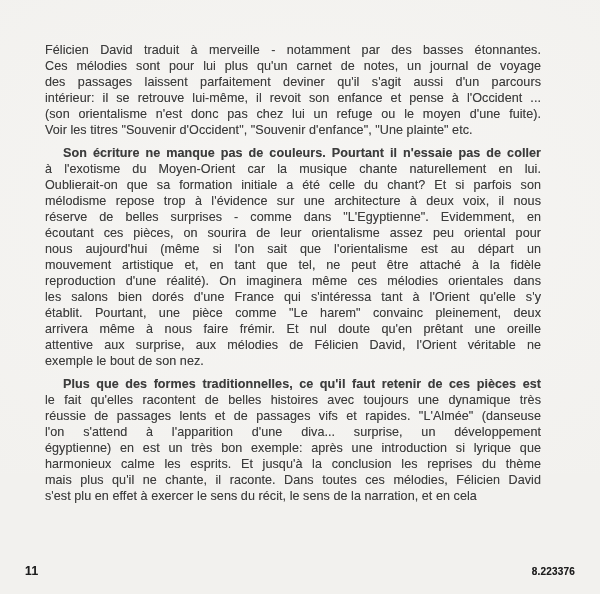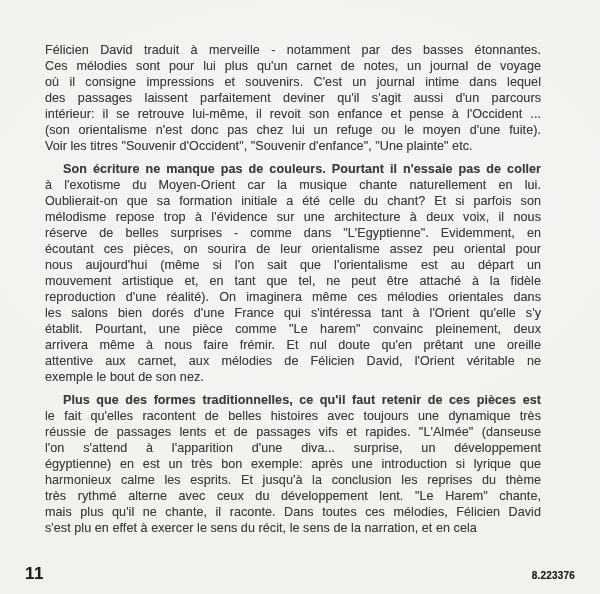--- a/index.html
+++ b/index.html
@@ -57,21 +57,21 @@
     position: absolute;
     left: 25px;
     right: 25px;
     top: 564px;
     display: flex;
     justify-content: space-between;
     align-items: baseline;
     color: var(--footer-ink);
   }
   .page-number {
-    font-size: 17px;
+    font-size: 12px;
     font-weight: bold;
     letter-spacing: 0.5px;
     text-shadow: 0 0 0.4px rgba(30,30,30,0.5);
   }
   .catalog-number {
     font-size: 10px;
     font-weight: bold;
     letter-spacing: 0.2px;
     text-shadow: 0 0 0.4px rgba(30,30,30,0.5);
   }
@@ -79,50 +79,48 @@
 </head>
 <body>
 
 <div class="page">
 
   <div class="text-block">
 
   <div class="para">
         <div class="line">Félicien David traduit à merveille - notamment par des basses étonnantes.</div>
         <div class="line">Ces mélodies sont pour lui plus qu'un carnet de notes, un journal de voyage</div>
-        <div class="line">où il consigne impressions et souvenirs.  C'est un journal intime dans lequel</div>
         <div class="line">des passages laissent parfaitement deviner qu'il s'agit aussi d'un parcours</div>
         <div class="line">intérieur: il se retrouve lui-même, il revoit son enfance et pense à l'Occident ...</div>
         <div class="line">(son orientalisme n'est donc pas chez lui un refuge ou le moyen d'une fuite).</div>
         <div class="line para-end">Voir les titres "Souvenir d'Occident", "Souvenir d'enfance", "Une plainte" etc.</div>
       </div>
       <div class="para">
         <div class="line first-indent">Son écriture ne manque pas de couleurs.  Pourtant il n'essaie pas de coller</div>
         <div class="line">à l'exotisme du Moyen-Orient car la musique chante naturellement en lui.</div>
         <div class="line">Oublierait-on que sa formation initiale a été celle du chant?  Et si parfois son</div>
         <div class="line">mélodisme repose trop à l'évidence sur une architecture à deux voix, il nous</div>
         <div class="line">réserve de belles surprises - comme dans "L'Egyptienne".  Evidemment, en</div>
         <div class="line">écoutant ces pièces, on sourira de leur orientalisme assez peu oriental pour</div>
         <div class="line">nous aujourd'hui (même si l'on sait que l'orientalisme est au départ un</div>
         <div class="line">mouvement artistique et, en tant que tel, ne peut être attaché à la fidèle</div>
         <div class="line">reproduction d'une réalité).  On imaginera même ces mélodies orientales dans</div>
         <div class="line">les salons bien dorés d'une France qui s'intéressa tant à l'Orient qu'elle s'y</div>
         <div class="line">établit.  Pourtant, une pièce comme "Le harem" convainc pleinement, deux</div>
         <div class="line">arrivera même à nous faire frémir.  Et nul doute qu'en prêtant une oreille</div>
-        <div class="line">attentive aux carnet, aux mélodies de Félicien David, l'Orient véritable ne</div>
+        <div class="line">attentive aux surprise, aux mélodies de Félicien David, l'Orient véritable ne</div>
         <div class="line para-end">exemple le bout de son nez.</div>
       </div>
       <div class="para">
         <div class="line first-indent">Plus que des formes traditionnelles, ce qu'il faut retenir de ces pièces est</div>
         <div class="line">le fait qu'elles racontent de belles histoires avec toujours une dynamique très</div>
         <div class="line">réussie de passages lents et de passages vifs et rapides.  "L'Almée" (danseuse</div>
         <div class="line">l'on s'attend à l'apparition d'une diva...  surprise, un développement</div>
         <div class="line">égyptienne) en est un très bon exemple: après une introduction si lyrique que</div>
         <div class="line">harmonieux calme les esprits.  Et jusqu'à la conclusion les reprises du thème</div>
-        <div class="line">très rythmé alterne avec ceux du développement lent.  "Le Harem" chante,</div>
         <div class="line">mais plus qu'il ne chante, il raconte.  Dans toutes ces mélodies, Félicien David</div>
         <div class="line para-end">s'est plu en effet à exercer le sens du récit, le sens de la narration, et en cela</div>
       </div>
     </div>
 
   <div class="footer">
     <span class="page-number">11</span>
     <span class="catalog-number">8.223376</span>
   </div>
 

